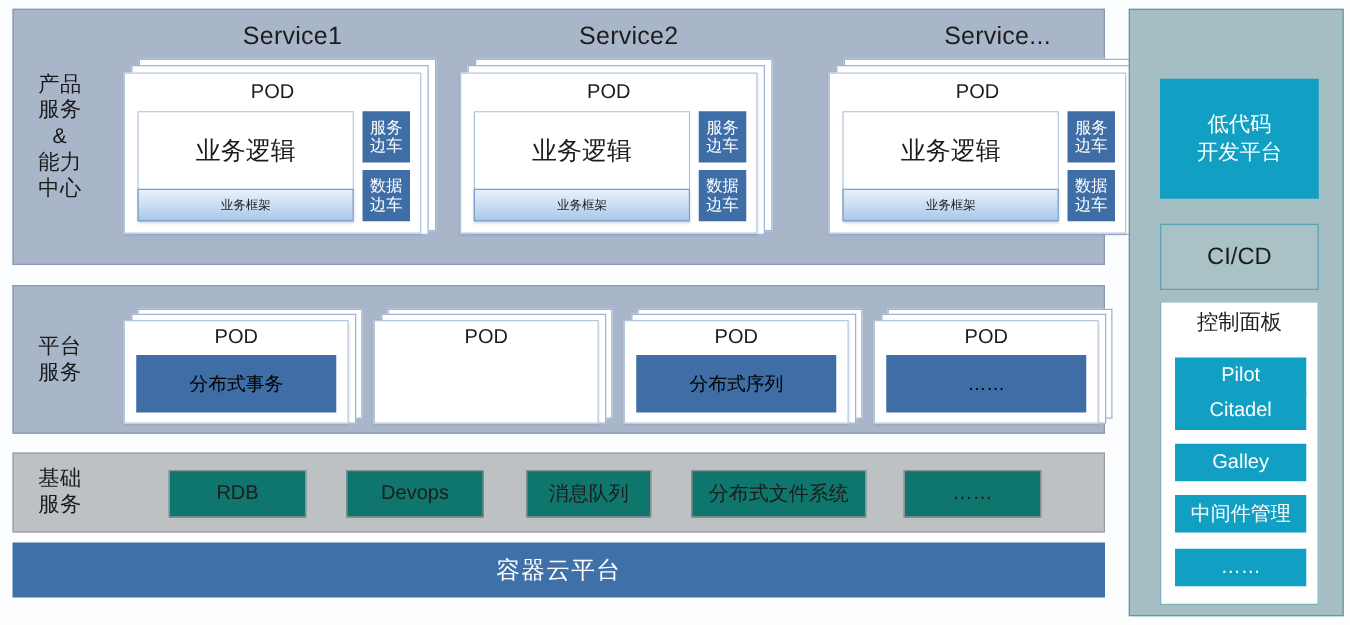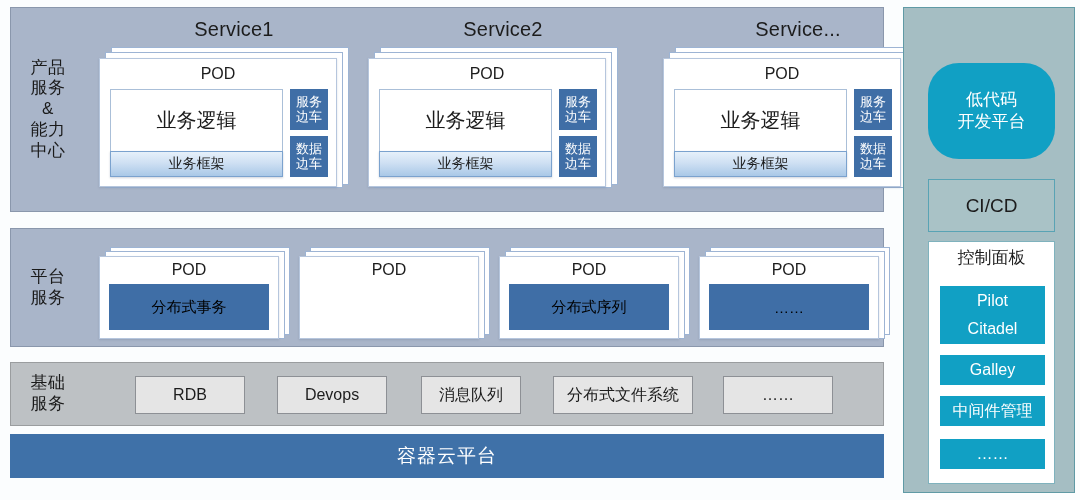--- a/index.html
+++ b/index.html
@@ -119,21 +119,21 @@
     font-size: 20px;
     color: #1c1c1c;
     background: #ffffff;
   }
   .biz-frame {
     box-sizing: border-box;
     height: 26px;
     display: flex;
     align-items: center;
     justify-content: center;
-    font-size: 14px;
+    font-size: 10px;
     color: #1c1c1c;
     border: 1px solid #7ba2ce;
     background: linear-gradient(to bottom, #e6f0fa 0%, #cfe0f3 45%, #a9c8e7 100%);
     box-shadow: 0 1px 2px rgba(60,80,110,0.25);
     margin: 0 -1px -1px -1px;
   }
   .sidecars {
     flex: 0 0 38px;
     display: flex;
     flex-direction: column;
@@ -191,21 +191,21 @@
     justify-content: center;
     font-size: 15px;
   }
 
   
   .infra-box {
     position: absolute;
     box-sizing: border-box;
     top: 13px;
     height: 38px;
-    background: #e5e5e5;
+    background: #0f766e;
     border: 1px solid #8d9095;
     display: flex;
     align-items: center;
     justify-content: center;
     font-size: 16px;
     color: #1c1c1c;
   }
 
   
   #container-bar {
@@ -250,21 +250,20 @@
     background: #11a0c4;
     color: #ffffff;
     display: flex;
     flex-direction: column;
     align-items: center;
     justify-content: center;
     font-size: 17px;
     line-height: 1.32;
     white-space: pre-line;
     text-align: center;
-    border-radius: 31px;
   }
   #cicd-box {
     position: absolute;
     box-sizing: border-box;
     left: 24px;
     top: 171px;
     width: 127px;
     height: 53px;
     background: #a9c2c6;
     border: 1px solid #59a3b4;

